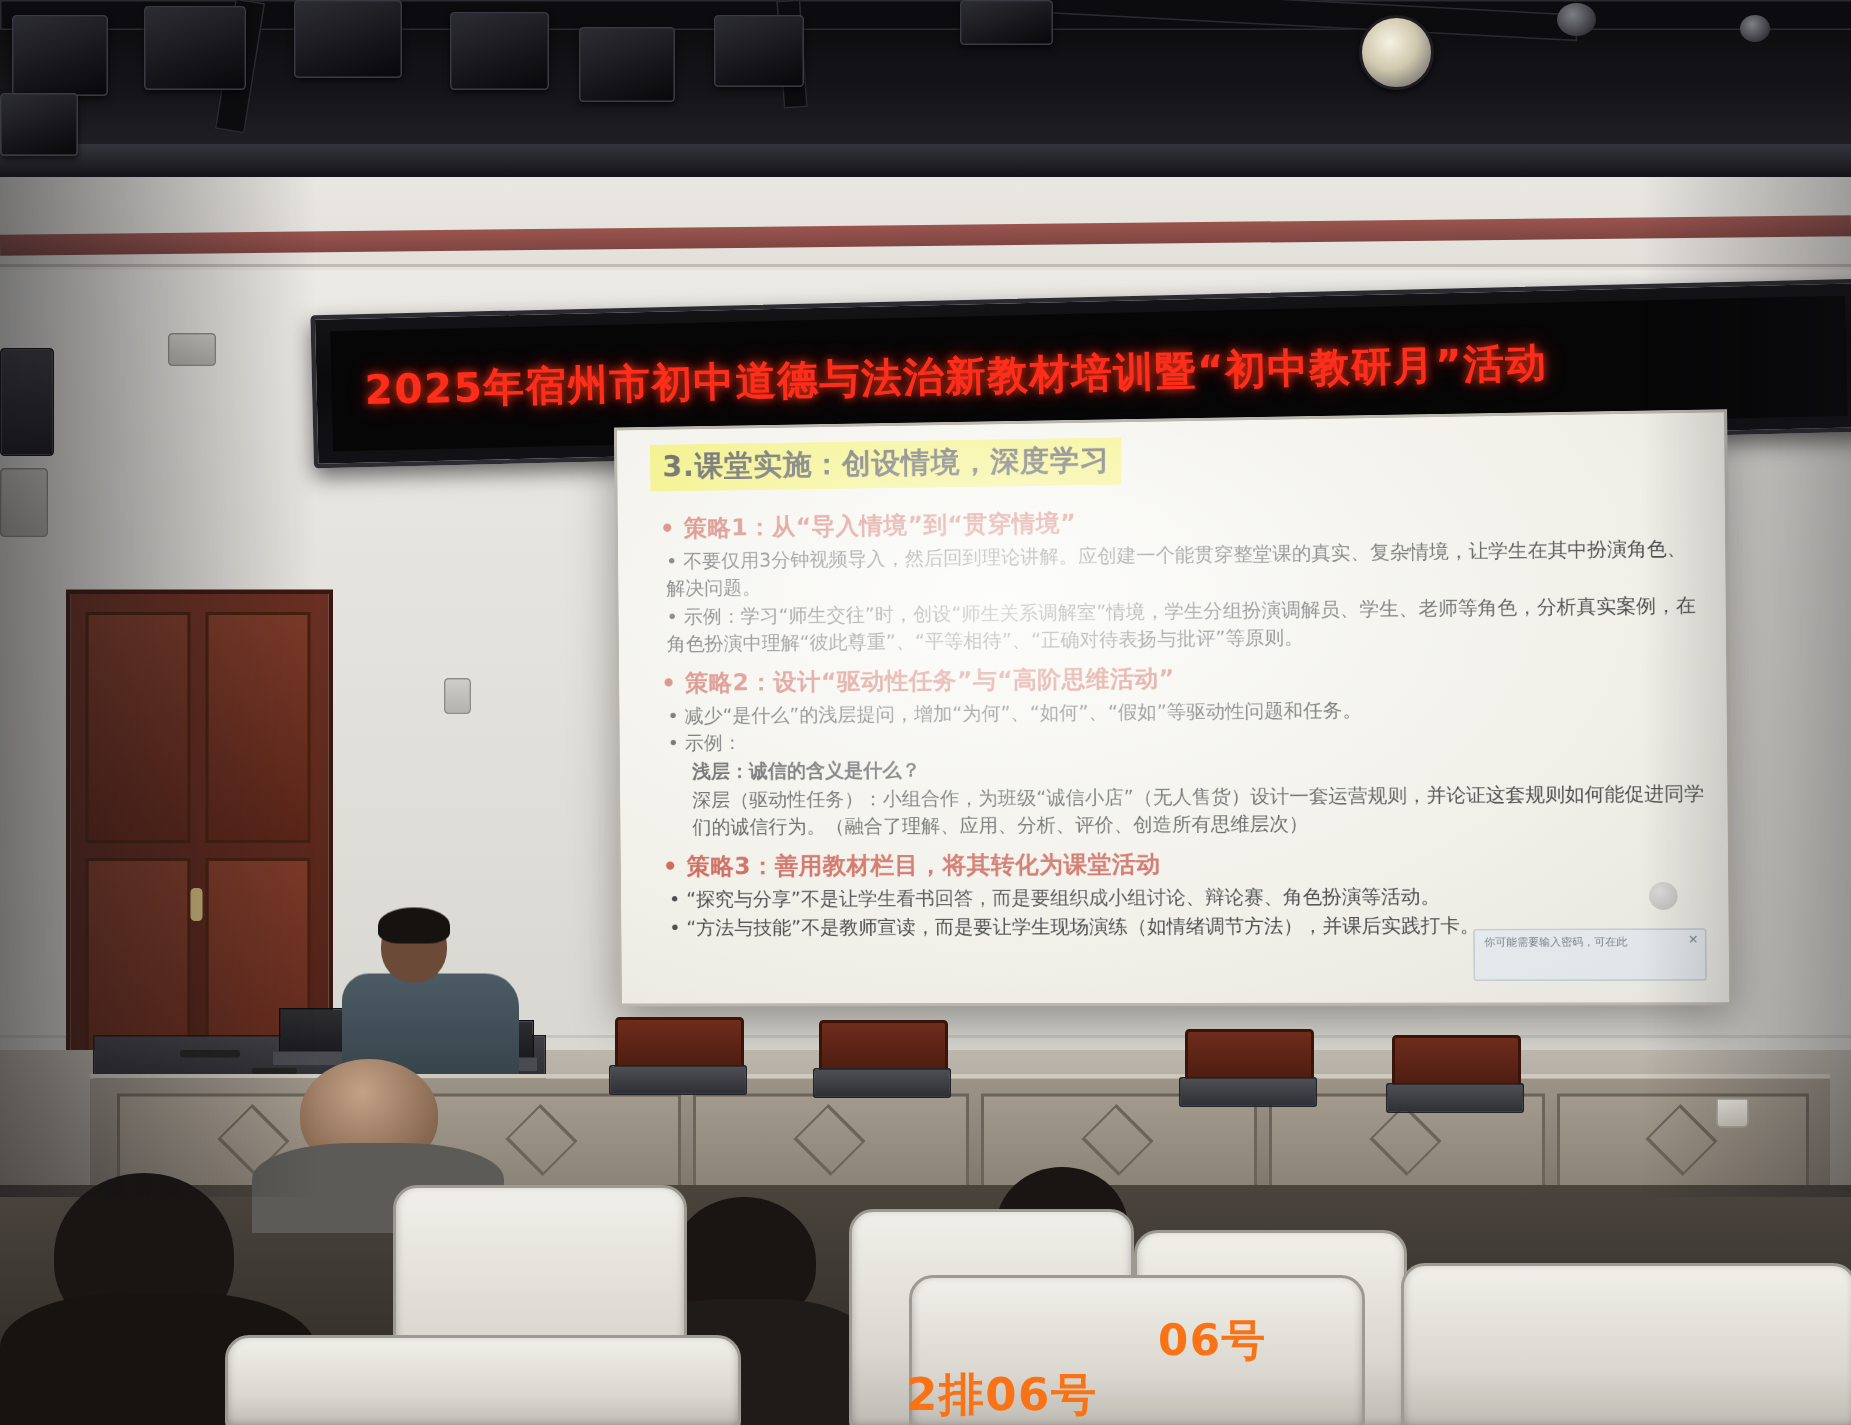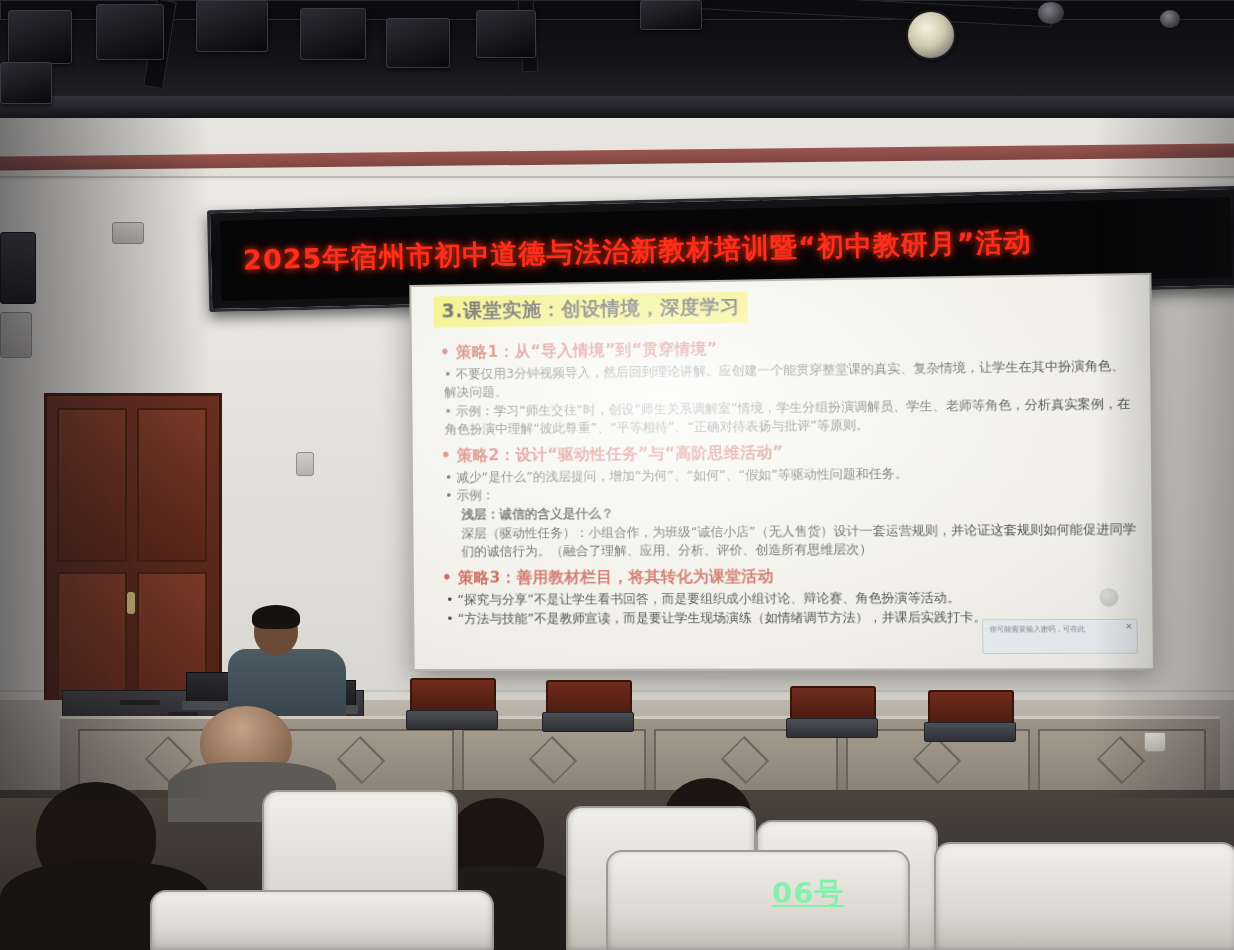--- a/index.html
+++ b/index.html
@@ -359,24 +359,23 @@
   .aud-chair {
     position: absolute;
     background: linear-gradient(180deg,#f0efe9 0%, #d9d7cf 65%, #bdbab2 100%);
     border: 2px solid #9d9a92;
     border-radius: 16px 16px 6px 6px;
     box-shadow: 0 -2px 6px rgba(0,0,0,.25) inset;
   }
   .seat-label {
     position: absolute;
     font-weight: bold;
-    color: #86efac;
+    color: #f97316;
     font-family: "DejaVu Sans", "Liberation Sans", sans-serif;
     letter-spacing: 1px;
-    text-decoration: underline;
   }
   .head {
     position: absolute;
     border-radius: 50% 50% 45% 45%;
     background: #1a1513;
   }
   .head.bald {
     background: radial-gradient(circle at 45% 30%, #c4a288, #8a6a52 70%, #6d5340);
   }
   .shoulders {
@@ -534,17 +533,18 @@
 
   <div class="bag" style="left:858px;top:852px;width:78px;height:98px;"></div>
 
   <div class="aud-chair" style="left:262px;top:790px;width:192px;height:160px;"></div>
   <div class="aud-chair" style="left:566px;top:806px;width:186px;height:144px;"></div>
   <div class="aud-chair" style="left:756px;top:820px;width:178px;height:130px;"></div>
   <div class="aud-chair" style="left:606px;top:850px;width:300px;height:100px;"></div>
   <div class="aud-chair" style="left:934px;top:842px;width:300px;height:108px;"></div>
   <div class="aud-chair" style="left:150px;top:890px;width:340px;height:60px;"></div>
 
+  <div class="seat-label" style="left:604px;top:910px;font-size:30px;">2排06号</div>
   <div class="seat-label" style="left:772px;top:874px;font-size:29px;">06号</div>
 
   <div class="wall-shadow-left"></div>
   <div class="wall-shadow-right"></div>
 </div>
 
 </body></html>

